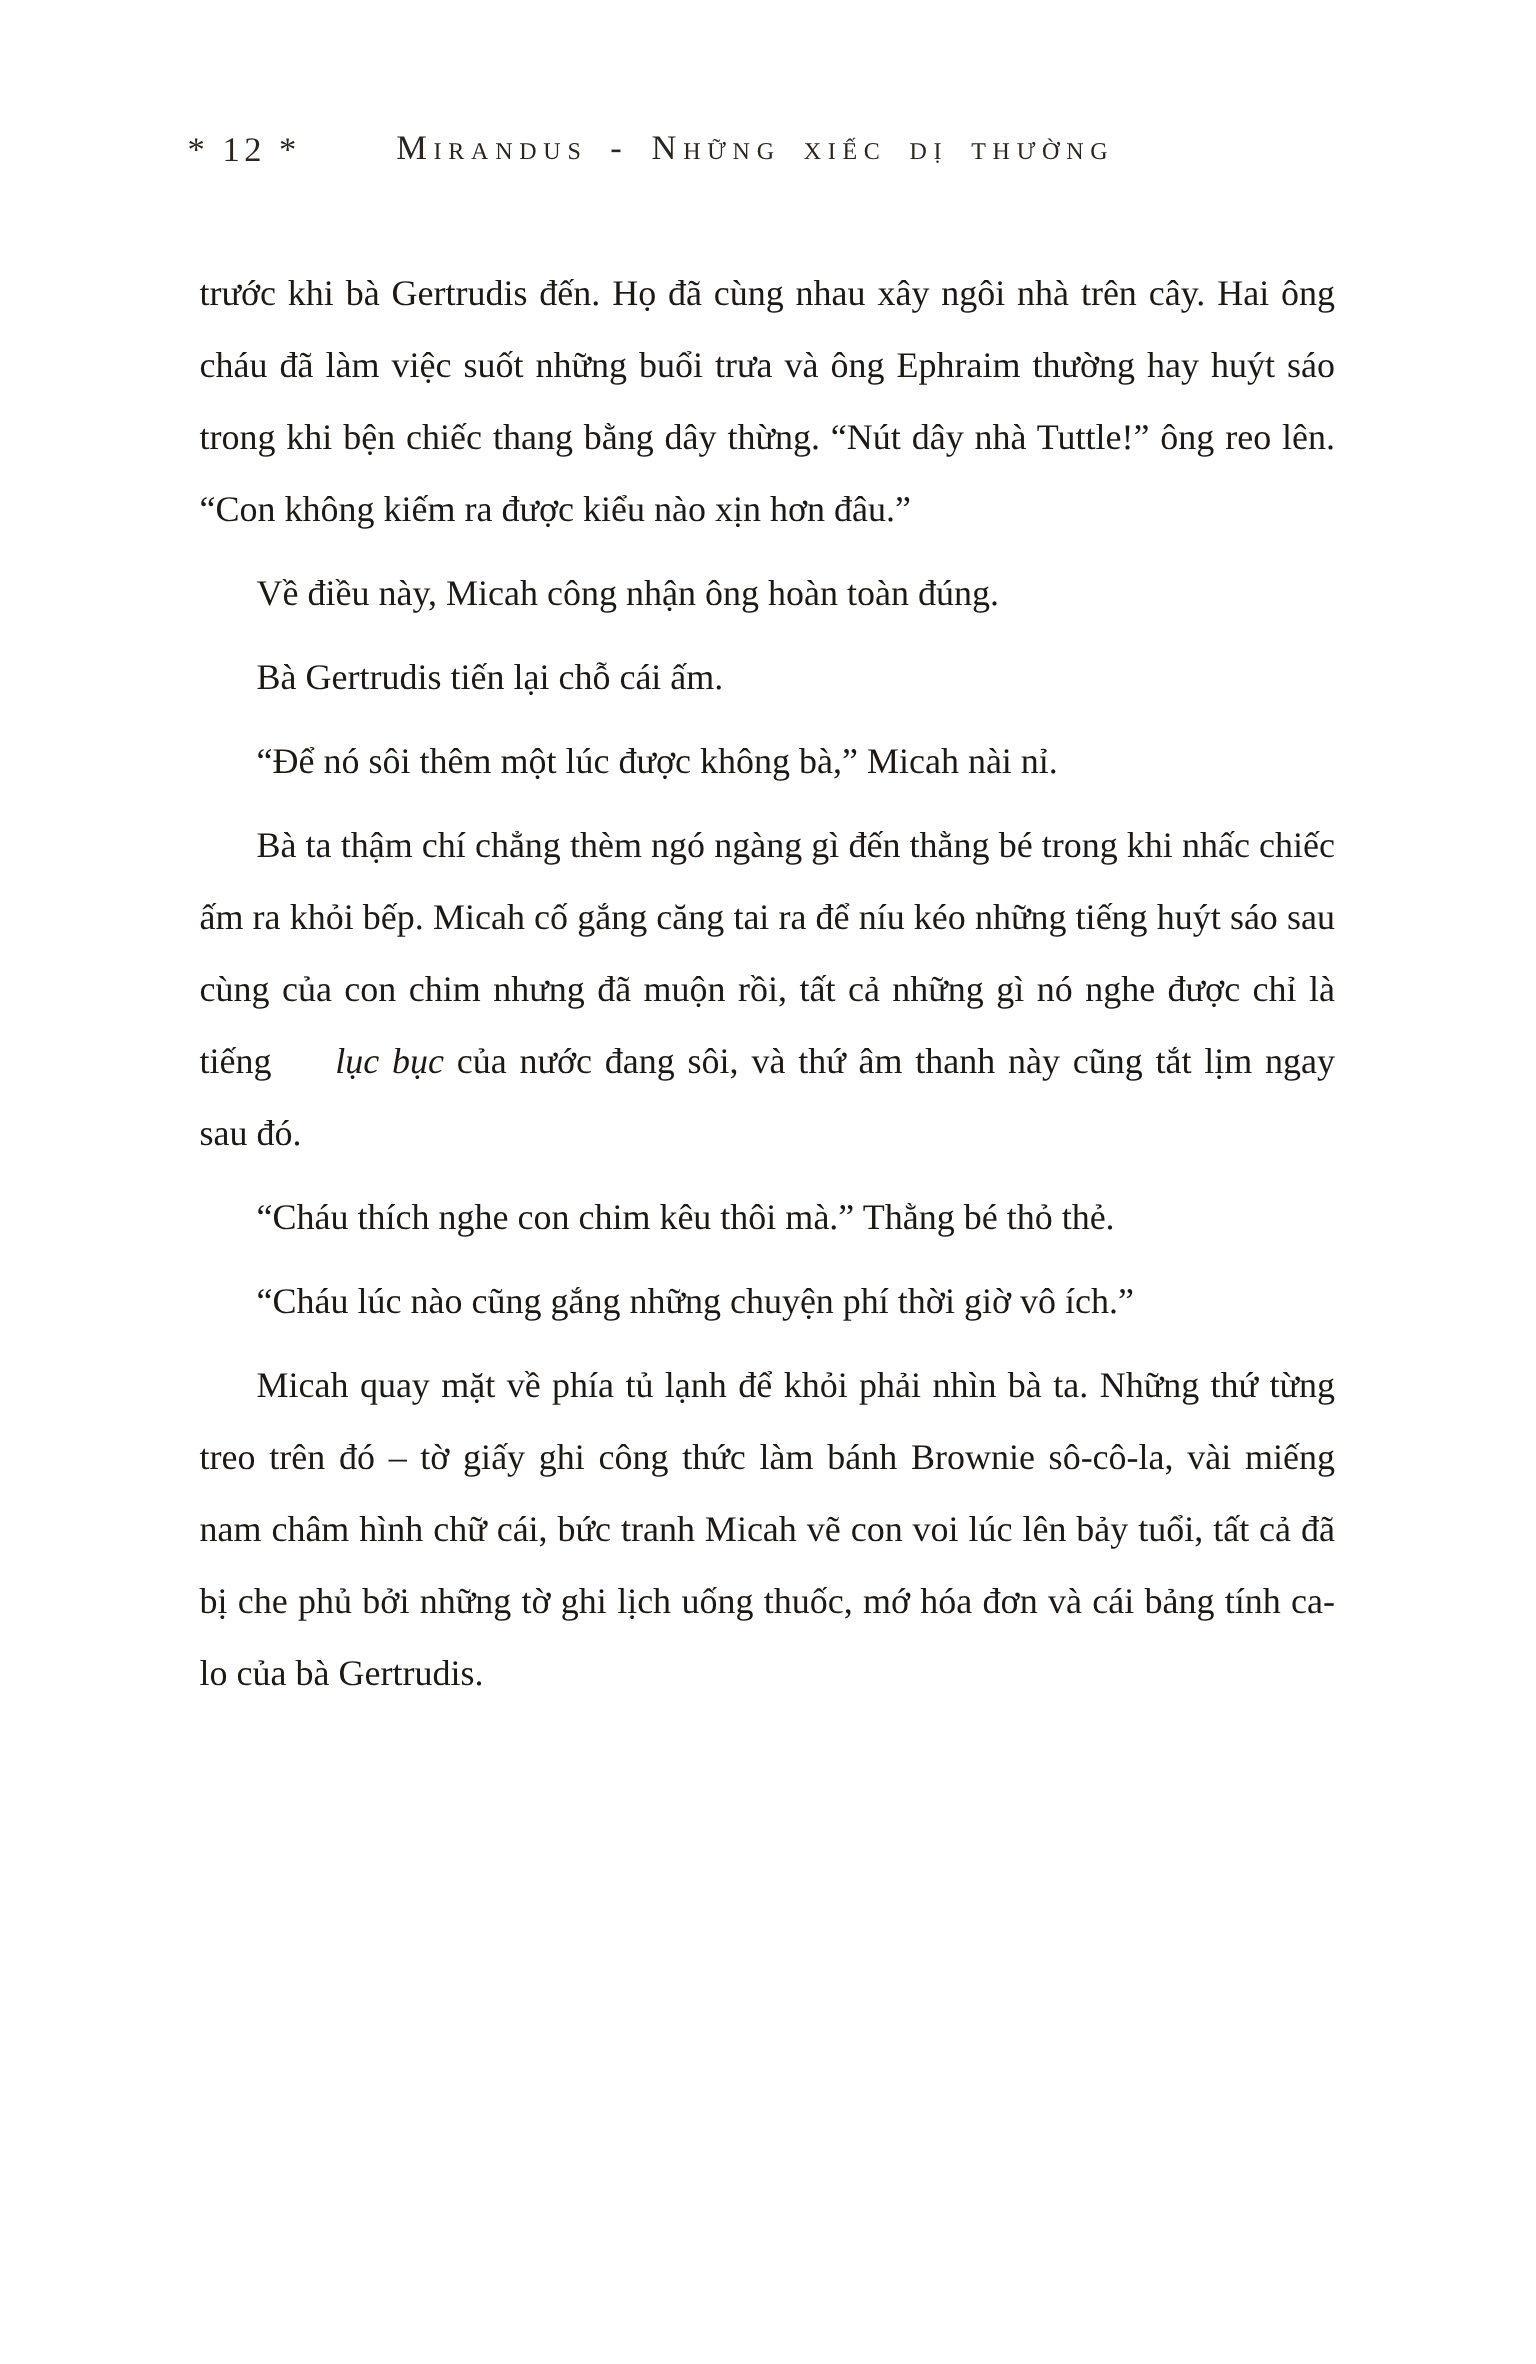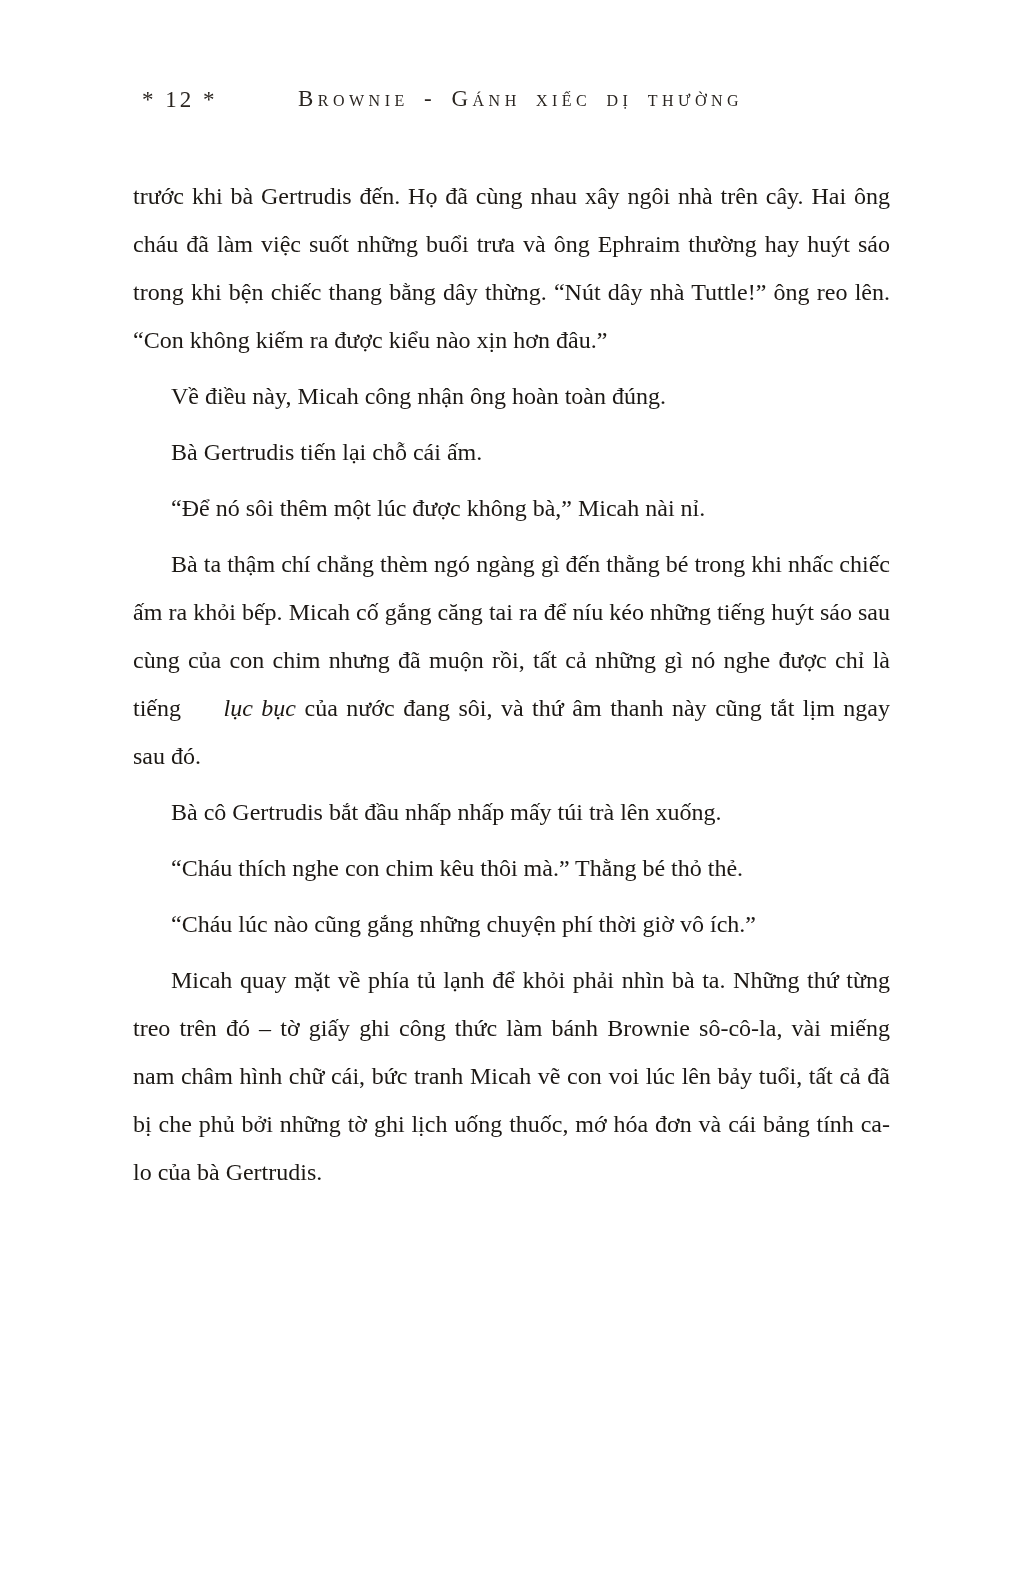--- a/index.html
+++ b/index.html
@@ -16,21 +16,21 @@
   .book-page {
     position: relative;
     width: 1024px;
     height: 1576px;
     background: #ffffff;
     overflow: hidden;
   }
   .running-header {
     position: absolute;
     top: 86px;
-    left: 142px;
+    left: 125px;
     width: 757px;
     text-align: center;
     font-size: 23px;
     color: #2a2520;
   }
   .page-number {
     position: absolute;
     left: 0;
     top: 1px;
     letter-spacing: 3px;
@@ -63,27 +63,26 @@
     font-style: italic;
     margin-left: 34px;
   }
 </style>
 </head>
 <body>
 
 <div class="book-page">
   <header class="running-header">
     <span class="page-number">* 12 *</span>
-    <span class="running-title">Brownie - Gánh xiếc dị thường</span>
+    <span class="running-title">Mirandus - Những xiếc dị thường</span>
   </header>
 
   <main class="page-body" id="page-body">
       <p class="para"><span>trước khi bà Gertrudis đến. Họ đã cùng nhau xây ngôi nhà trên cây. Hai ông cháu đã làm việc suốt những buổi trưa và ông Ephraim thường hay huýt sáo trong khi bện chiếc thang bằng dây thừng. “Nút dây nhà Tuttle!” ông reo lên. “Con không kiếm ra được kiểu nào xịn hơn đâu.”</span></p>
       <p class="para indent"><span>Về điều này, Micah công nhận ông hoàn toàn đúng.</span></p>
       <p class="para indent"><span>Bà Gertrudis tiến lại chỗ cái ấm.</span></p>
       <p class="para indent"><span>“Để nó sôi thêm một lúc được không bà,” Micah nài nỉ.</span></p>
       <p class="para indent"><span>Bà ta thậm chí chẳng thèm ngó ngàng gì đến thằng bé trong khi nhấc chiếc ấm ra khỏi bếp. Micah cố gắng căng tai ra để níu kéo những tiếng huýt sáo sau cùng của con chim nhưng đã muộn rồi, tất cả những gì nó nghe được chỉ là tiếng </span><span class="italic">lục bục</span><span> của nước đang sôi, và thứ âm thanh này cũng tắt lịm ngay sau đó.</span></p>
-      <p class="para indent"><span>Bà cô Gertrudis bắt đầu nhấp nhấp mấy túi trà lên xuống.</span></p>
       <p class="para indent"><span>“Cháu thích nghe con chim kêu thôi mà.” Thằng bé thỏ thẻ.</span></p>
       <p class="para indent"><span>“Cháu lúc nào cũng gắng những chuyện phí thời giờ vô ích.”</span></p>
       <p class="para indent"><span>Micah quay mặt về phía tủ lạnh để khỏi phải nhìn bà ta. Những thứ từng treo trên đó – tờ giấy ghi công thức làm bánh Brownie sô-cô-la, vài miếng nam châm hình chữ cái, bức tranh Micah vẽ con voi lúc lên bảy tuổi, tất cả đã bị che phủ bởi những tờ ghi lịch uống thuốc, mớ hóa đơn và cái bảng tính ca-lo của bà Gertrudis.</span></p>
     </main>
 </div>
 
 </body></html>

